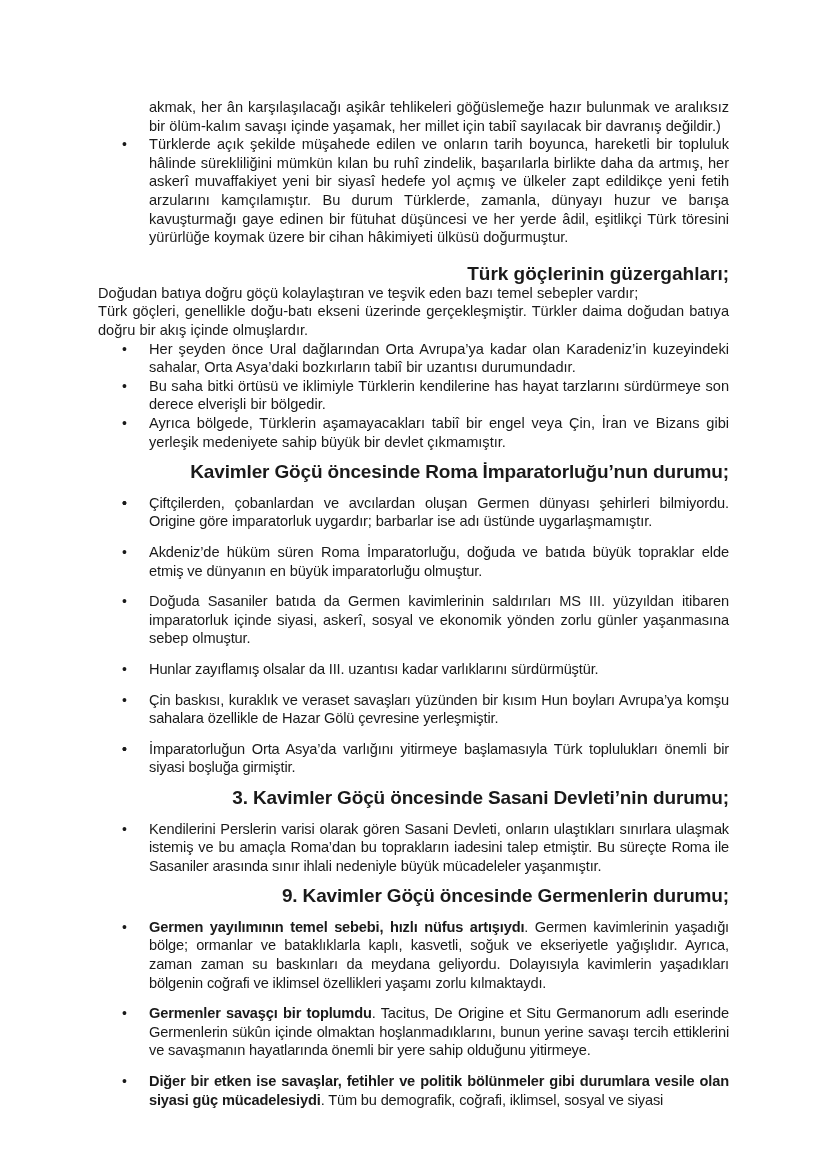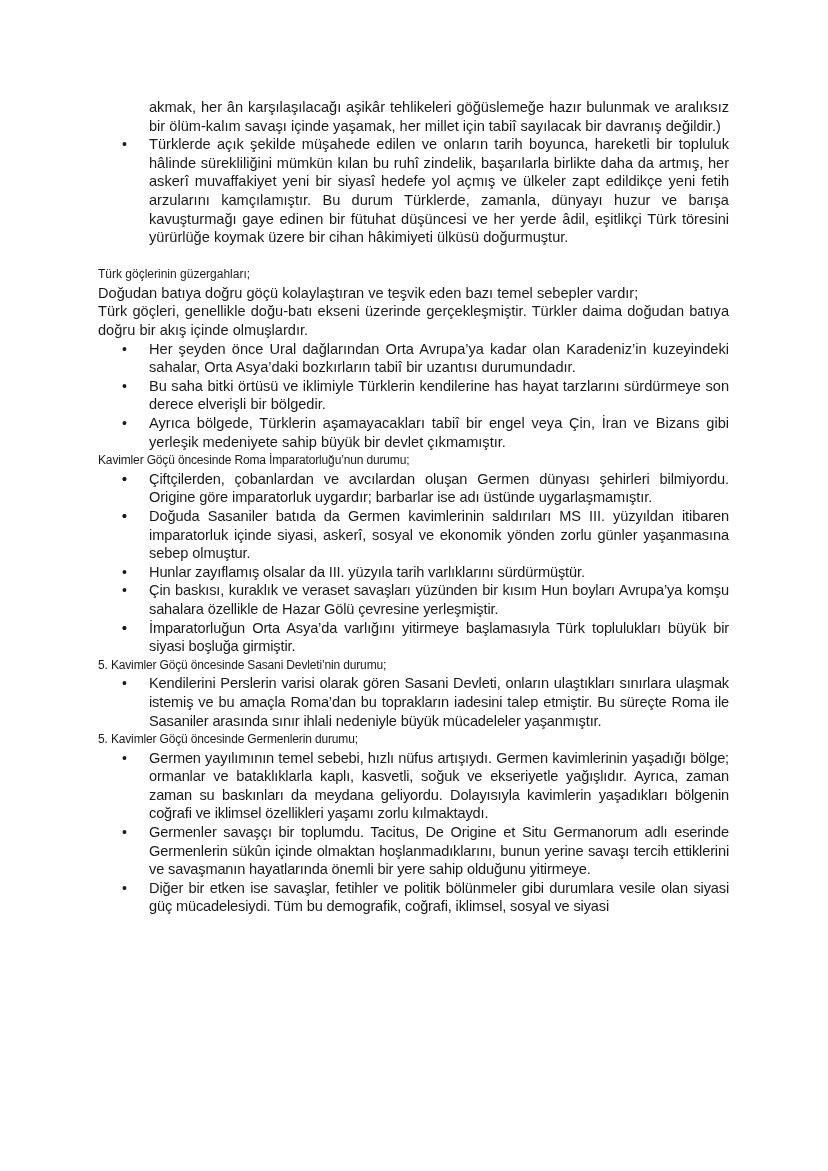--- a/index.html
+++ b/index.html
@@ -9,26 +9,26 @@
     background: #ffffff; color: #1a1a1a;
     font-family: "Liberation Sans", sans-serif;
     font-size: 14.6px; line-height: 18.6px;
   }
   .content { position: absolute; left: 98px; top: 98px; width: 631px; }
   p { margin: 0; text-align: justify; }
   .indent { padding-left: 51px; }
   ul { list-style: none; margin: 0; padding: 0; }
   li { position: relative; padding-left: 51px; text-align: justify; }
   li .bullet { position: absolute; left: 24px; top: 0; font-size: 14px; }
-  h3 { margin: 0; font-size: 12px; font-weight: normal; line-height: 18.6px; }
+  h3 { margin: 0; font-size: 19px; font-weight: bold; line-height: 18.6px; text-align: right; }
   .gap { height: 18.5px; }
   .narrow { font-family: "Liberation Sans Narrow", "Liberation Sans", sans-serif; }
-  .narrow li, .narrow p, .narrow h3 { font-stretch: condensed; letter-spacing: -0.15px; }
+  .narrow li, .narrow p, .narrow h3 { font-stretch: condensed; letter-spacing: -0.15px; margin-top: 12px; }
   .roma li { letter-spacing: -0.1px; }
-  b { font-weight: normal; }
+  b { font-weight: bold; }
 </style>
 </head>
 <body>
 
 <div class="page">
   <div class="content">
 
     <p class="indent">akmak, her ân karşılaşılacağı aşikâr tehlikeleri göğüslemeğe hazır bulunmak ve aralıksız bir ölüm-kalım savaşı içinde yaşamak, her millet için tabiî sayılacak bir davranış değildir.)</p>
     <ul>
       <li>
@@ -62,60 +62,61 @@
       <ul>
         <li>
           <span class="bullet">•</span>
         </li>
         <li>
           <span class="bullet">•</span>
           <span>Çiftçilerden, çobanlardan ve avcılardan oluşan Germen dünyası şehirleri bilmiyordu. Origine göre imparatorluk uygardır; barbarlar ise adı üstünde uygarlaşmamıştır.</span>
         </li>
         <li>
           <span class="bullet">•</span>
+          <span>Akdeniz’de hüküm süren Roma İmparatorluğu, doğuda ve batıda büyük topraklar elde etmiş ve dünyanın en büyük imparatorluğu olmuştur.</span>
         </li>
         <li>
           <span class="bullet">•</span>
           <span>Doğuda Sasaniler batıda da Germen kavimlerinin saldırıları MS III. yüzyıldan itibaren imparatorluk içinde siyasi, askerî, sosyal ve ekonomik yönden zorlu günler yaşanmasına sebep olmuştur.</span>
         </li>
       </ul>
     </div>
 
     <div class="narrow">
       <ul>
         <li>
           <span class="bullet">•</span>
-          <span>Hunlar zayıflamış olsalar da III. yüzyıla tarih varlıklarını sürdürmüştür.</span>
+          <span>Hunlar zayıflamış olsalar da III. uzantısı kadar varlıklarını sürdürmüştür.</span>
         </li>
         <li>
           <span class="bullet">•</span>
           <span>Çin baskısı, kuraklık ve veraset savaşları yüzünden bir kısım Hun boyları Avrupa’ya komşu sahalara özellikle de Hazar Gölü çevresine yerleşmiştir.</span>
         </li>
         <li>
           <span class="bullet">•</span>
         </li>
         <li>
           <span class="bullet">•</span>
-          <span>İmparatorluğun Orta Asya’da varlığını yitirmeye başlamasıyla Türk toplulukları büyük bir siyasi boşluğa girmiştir.</span>
+          <span>İmparatorluğun Orta Asya’da varlığını yitirmeye başlamasıyla Türk toplulukları önemli bir siyasi boşluğa girmiştir.</span>
         </li>
       </ul>
     </div>
 
     <div class="narrow">
-      <h3>5. Kavimler Göçü öncesinde Sasani Devleti’nin durumu;</h3>
+      <h3>3. Kavimler Göçü öncesinde Sasani Devleti’nin durumu;</h3>
       <ul>
         <li>
           <span class="bullet">•</span>
           <span>Kendilerini Perslerin varisi olarak gören Sasani Devleti, onların ulaştıkları sınırlara ulaşmak istemiş ve bu amaçla Roma’dan bu toprakların iadesini talep etmiştir. Bu süreçte Roma ile Sasaniler arasında sınır ihlali nedeniyle büyük mücadeleler yaşanmıştır.</span>
         </li>
       </ul>
     </div>
 
     <div class="narrow">
-      <h3>5. Kavimler Göçü öncesinde Germenlerin durumu;</h3>
+      <h3>9. Kavimler Göçü öncesinde Germenlerin durumu;</h3>
       <ul>
         <li>
           <span class="bullet">•</span>
           <b>Germen yayılımının temel sebebi, hızlı nüfus artışıydı</b><span>. Germen kavimlerinin yaşadığı bölge; ormanlar ve bataklıklarla kaplı, kasvetli, soğuk ve ekseriyetle yağışlıdır. Ayrıca, zaman zaman su baskınları da meydana geliyordu. Dolayısıyla kavimlerin yaşadıkları bölgenin coğrafi ve iklimsel özellikleri yaşamı zorlu kılmaktaydı.</span>
         </li>
         <li>
           <span class="bullet">•</span>
           <b>Germenler savaşçı bir toplumdu</b><span>. Tacitus, De Origine et Situ Germanorum adlı eserinde Germenlerin sükûn içinde olmaktan hoşlanmadıklarını, bunun yerine savaşı tercih ettiklerini ve savaşmanın hayatlarında önemli bir yere sahip olduğunu yitirmeye.</span>
         </li>
         <li>

